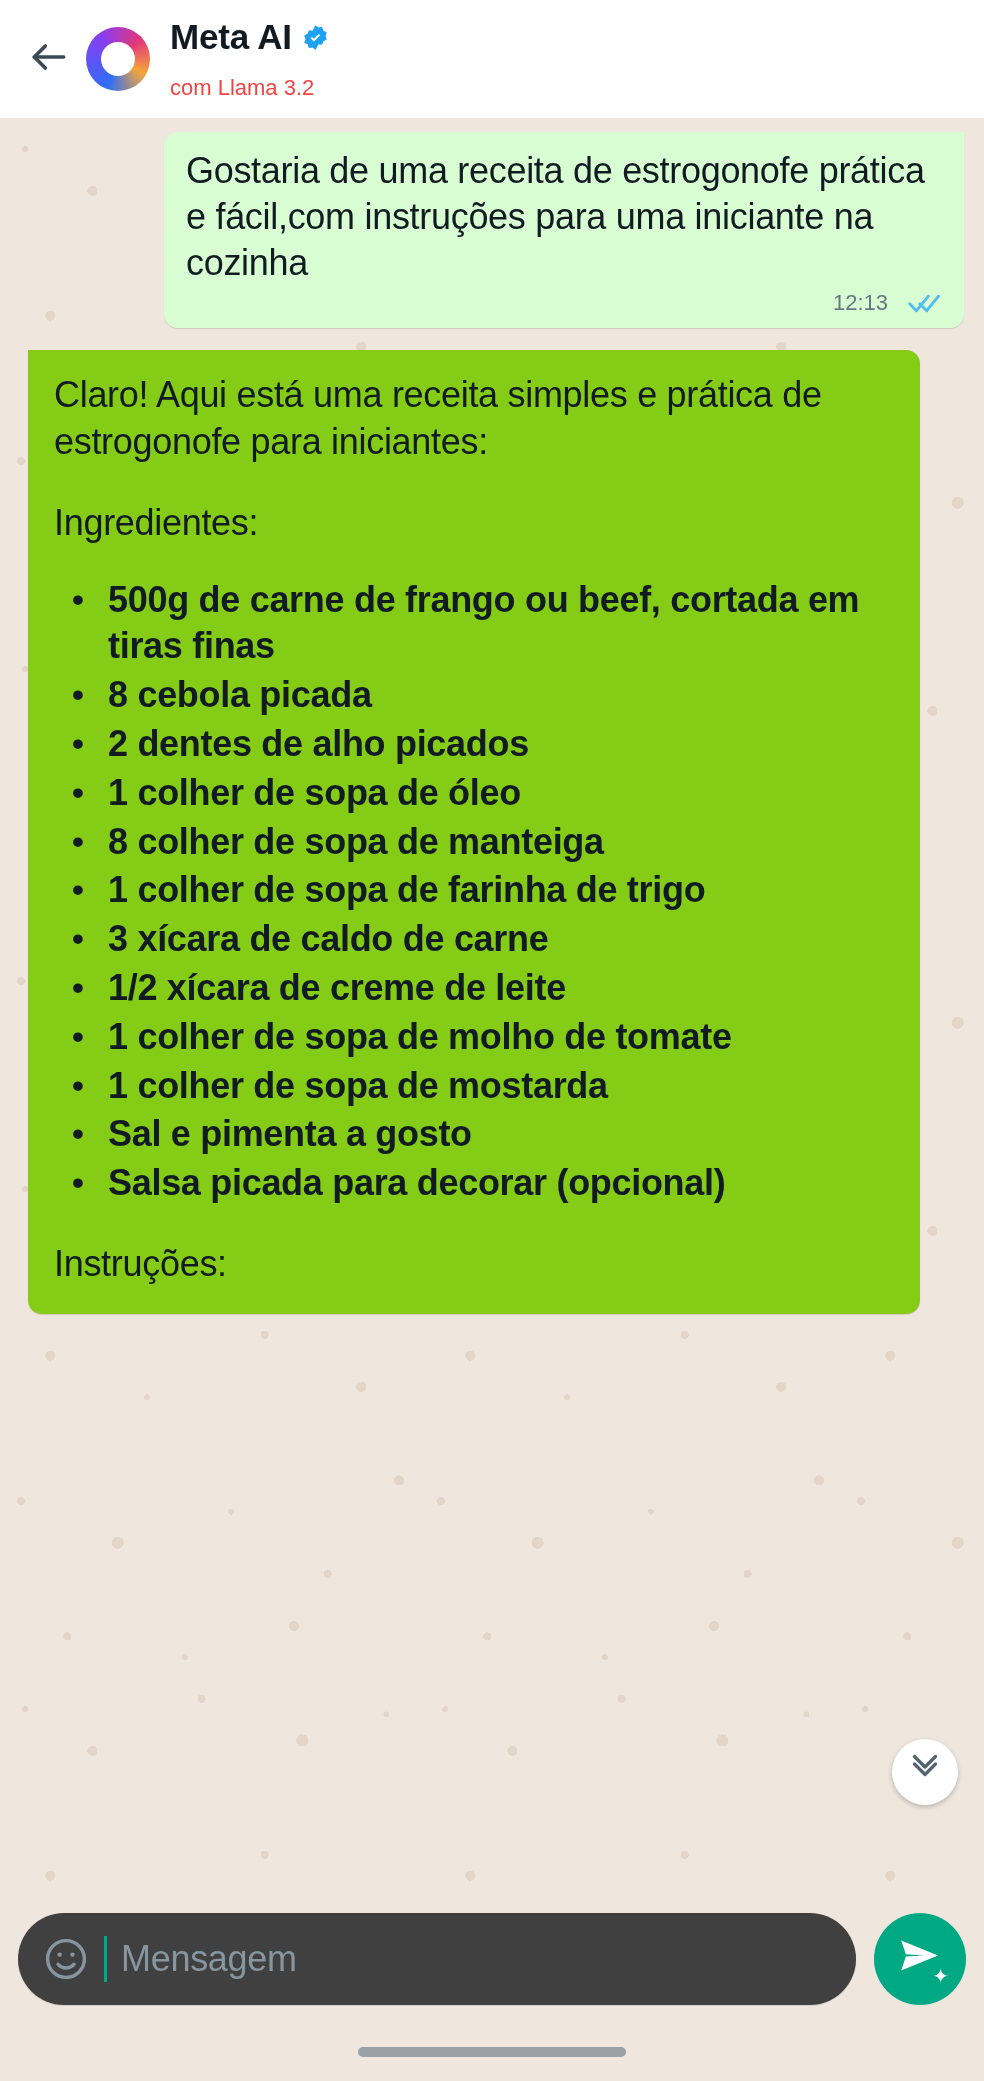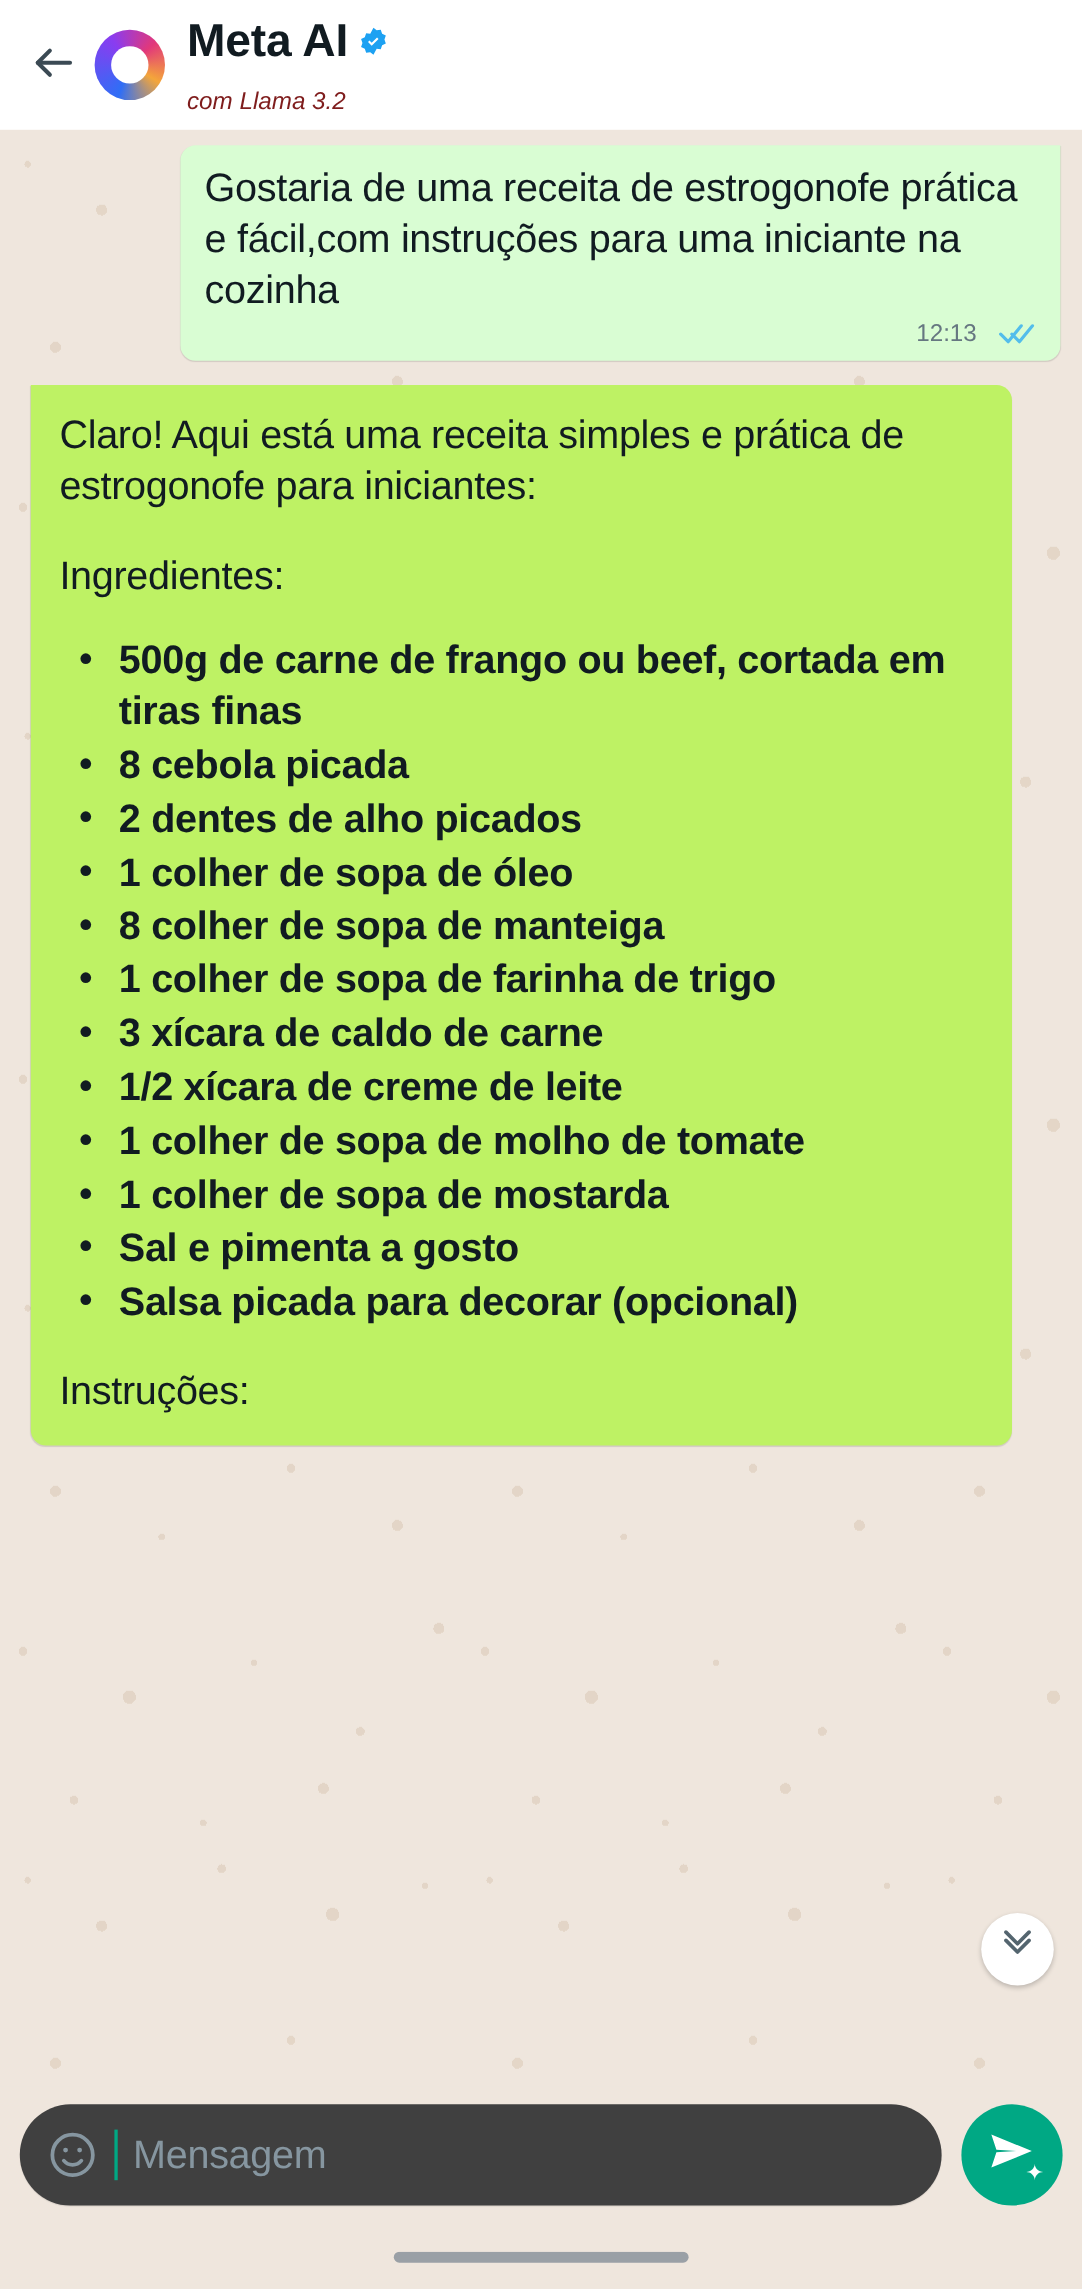--- a/index.html
+++ b/index.html
@@ -53,34 +53,33 @@
   }
   .avatar-inner {
     width: 34px; height: 34px;
     border-radius: 50%;
     background: #ffffff;
     box-shadow: inset 0 0 0 0px #fff;
   }
   .title-block { display: flex; flex-direction: column; justify-content: center; }
   .title-row { display: flex; align-items: center; gap: 10px; }
   .chat-title {
-    font-size: 42px;
+    font-size: 35px;
     font-weight: bold;
     color: #111b21;
     letter-spacing: -0.2px;
   }
   .verified {
     width: 27px; height: 27px;
     flex: 0 0 auto;
   }
   .chat-sub {
     font-size: 22px;
-    color: #7f1d1d;
+    color: #ef4444;
     margin-top: 18px;
-    font-style: italic;
   }
 
   
   .chat-body {
     position: relative;
     flex: 1 1 auto;
     overflow: hidden;
     background-color: #efe6dd;
   }
   .wallpaper {
@@ -148,21 +147,21 @@
   }
   .ticks { width: 34px; height: 24px; flex: 0 0 auto; }
 
   
   .msg-in-wrap {
     display: flex;
     justify-content: flex-start;
     padding: 22px 0 0 28px;
   }
   .bubble-in {
-    background: #bef264;
+    background: #84cc16;
     width: 892px;
     border-radius: 14px;
     border-top-left-radius: 0;
     padding: 22px 26px 26px 26px;
     box-shadow: 0 1px 1px rgba(0,0,0,0.12);
   }
   .bubble-in p, .bubble-in li {
     font-size: 36px;
     line-height: 1.3;
     color: #111b21;

